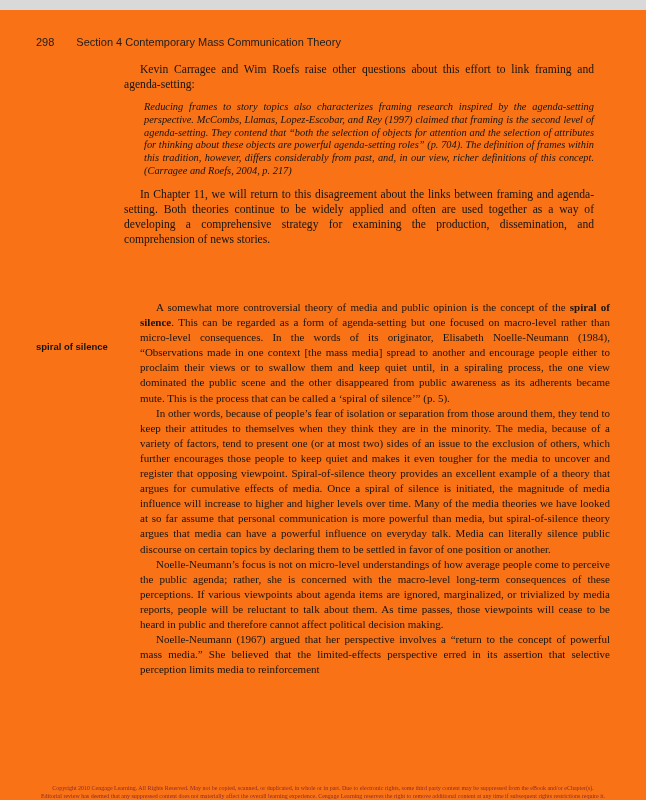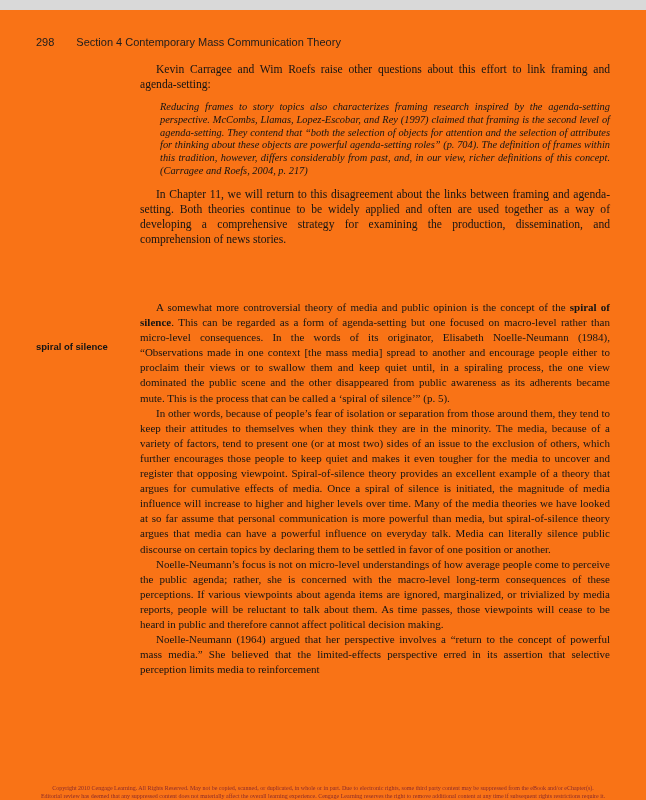--- a/index.html
+++ b/index.html
@@ -18,21 +18,21 @@
     position: absolute;
     top: 26px; left: 36px; right: 36px;
     font-family: "Liberation Sans", sans-serif;
     font-size: 11px;
     color: #1d1d1d;
     white-space: nowrap;
   }
   .header .page-num { display: inline-block; margin-right: 22px; }
   .main-upper {
     position: absolute;
-    left: 140px; top: 52px; width: 470px;
+    left: 124px; top: 52px; width: 470px;
     font-size: 11.6px; line-height: 15px;
     text-align: justify;
   }
   .para { text-indent: 16px; margin: 0; }
   .bq {
     margin: 9px 0 9px 20px;
     font-size: 10.4px; line-height: 12.8px;
     text-align: justify;
     font-style: italic;
   }
@@ -86,21 +86,21 @@
 
 
   <div class="margin-note">
     <span class="term">spiral of silence</span>
   </div>
 
   <div class="main-lower">
     <p class="para"><span>A somewhat more controversial theory of media and public opinion is the concept of the </span><b class="term-inline">spiral of silence</b><span>. This can be regarded as a form of agenda-setting but one focused on macro-level rather than micro-level consequences. In the words of its originator, Elisabeth Noelle-Neumann (1984), “Observations made in one context [the mass media] spread to another and encourage people either to proclaim their views or to swallow them and keep quiet until, in a spiraling process, the one view dominated the public scene and the other disappeared from public awareness as its adherents became mute. This is the process that can be called a ‘spiral of silence’” (p. 5).</span></p>
     <p class="para">In other words, because of people’s fear of isolation or separation from those around them, they tend to keep their attitudes to themselves when they think they are in the minority. The media, because of a variety of factors, tend to present one (or at most two) sides of an issue to the exclusion of others, which further encourages those people to keep quiet and makes it even tougher for the media to uncover and register that opposing viewpoint. Spiral-of-silence theory provides an excellent example of a theory that argues for cumulative effects of media. Once a spiral of silence is initiated, the magnitude of media influence will increase to higher and higher levels over time. Many of the media theories we have looked at so far assume that personal communication is more powerful than media, but spiral-of-silence theory argues that media can have a powerful influence on everyday talk. Media can literally silence public discourse on certain topics by declaring them to be settled in favor of one position or another.</p>
     <p class="para">Noelle-Neumann’s focus is not on micro-level understandings of how average people come to perceive the public agenda; rather, she is concerned with the macro-level long-term consequences of these perceptions. If various viewpoints about agenda items are ignored, marginalized, or trivialized by media reports, people will be reluctant to talk about them. As time passes, those viewpoints will cease to be heard in public and therefore cannot affect political decision making.</p>
-    <p class="para">Noelle-Neumann (1964) argued that her perspective involves a “return to the concept of powerful mass media.” She believed that the limited-effects perspective erred in its assertion that selective perception limits media to reinforcement</p>
+    <p class="para">Noelle-Neumann (1967) argued that her perspective involves a “return to the concept of powerful mass media.” She believed that the limited-effects perspective erred in its assertion that selective perception limits media to reinforcement</p>
   </div>
 
   <div class="footer" style="color: rgb(139, 43, 43);">
     <div>Copyright 2010 Cengage Learning. All Rights Reserved. May not be copied, scanned, or duplicated, in whole or in part. Due to electronic rights, some third party content may be suppressed from the eBook and/or eChapter(s).</div>
     <div>Editorial review has deemed that any suppressed content does not materially affect the overall learning experience. Cengage Learning reserves the right to remove additional content at any time if subsequent rights restrictions require it.</div>
   </div>
 
 </div>
 
 </body></html>

